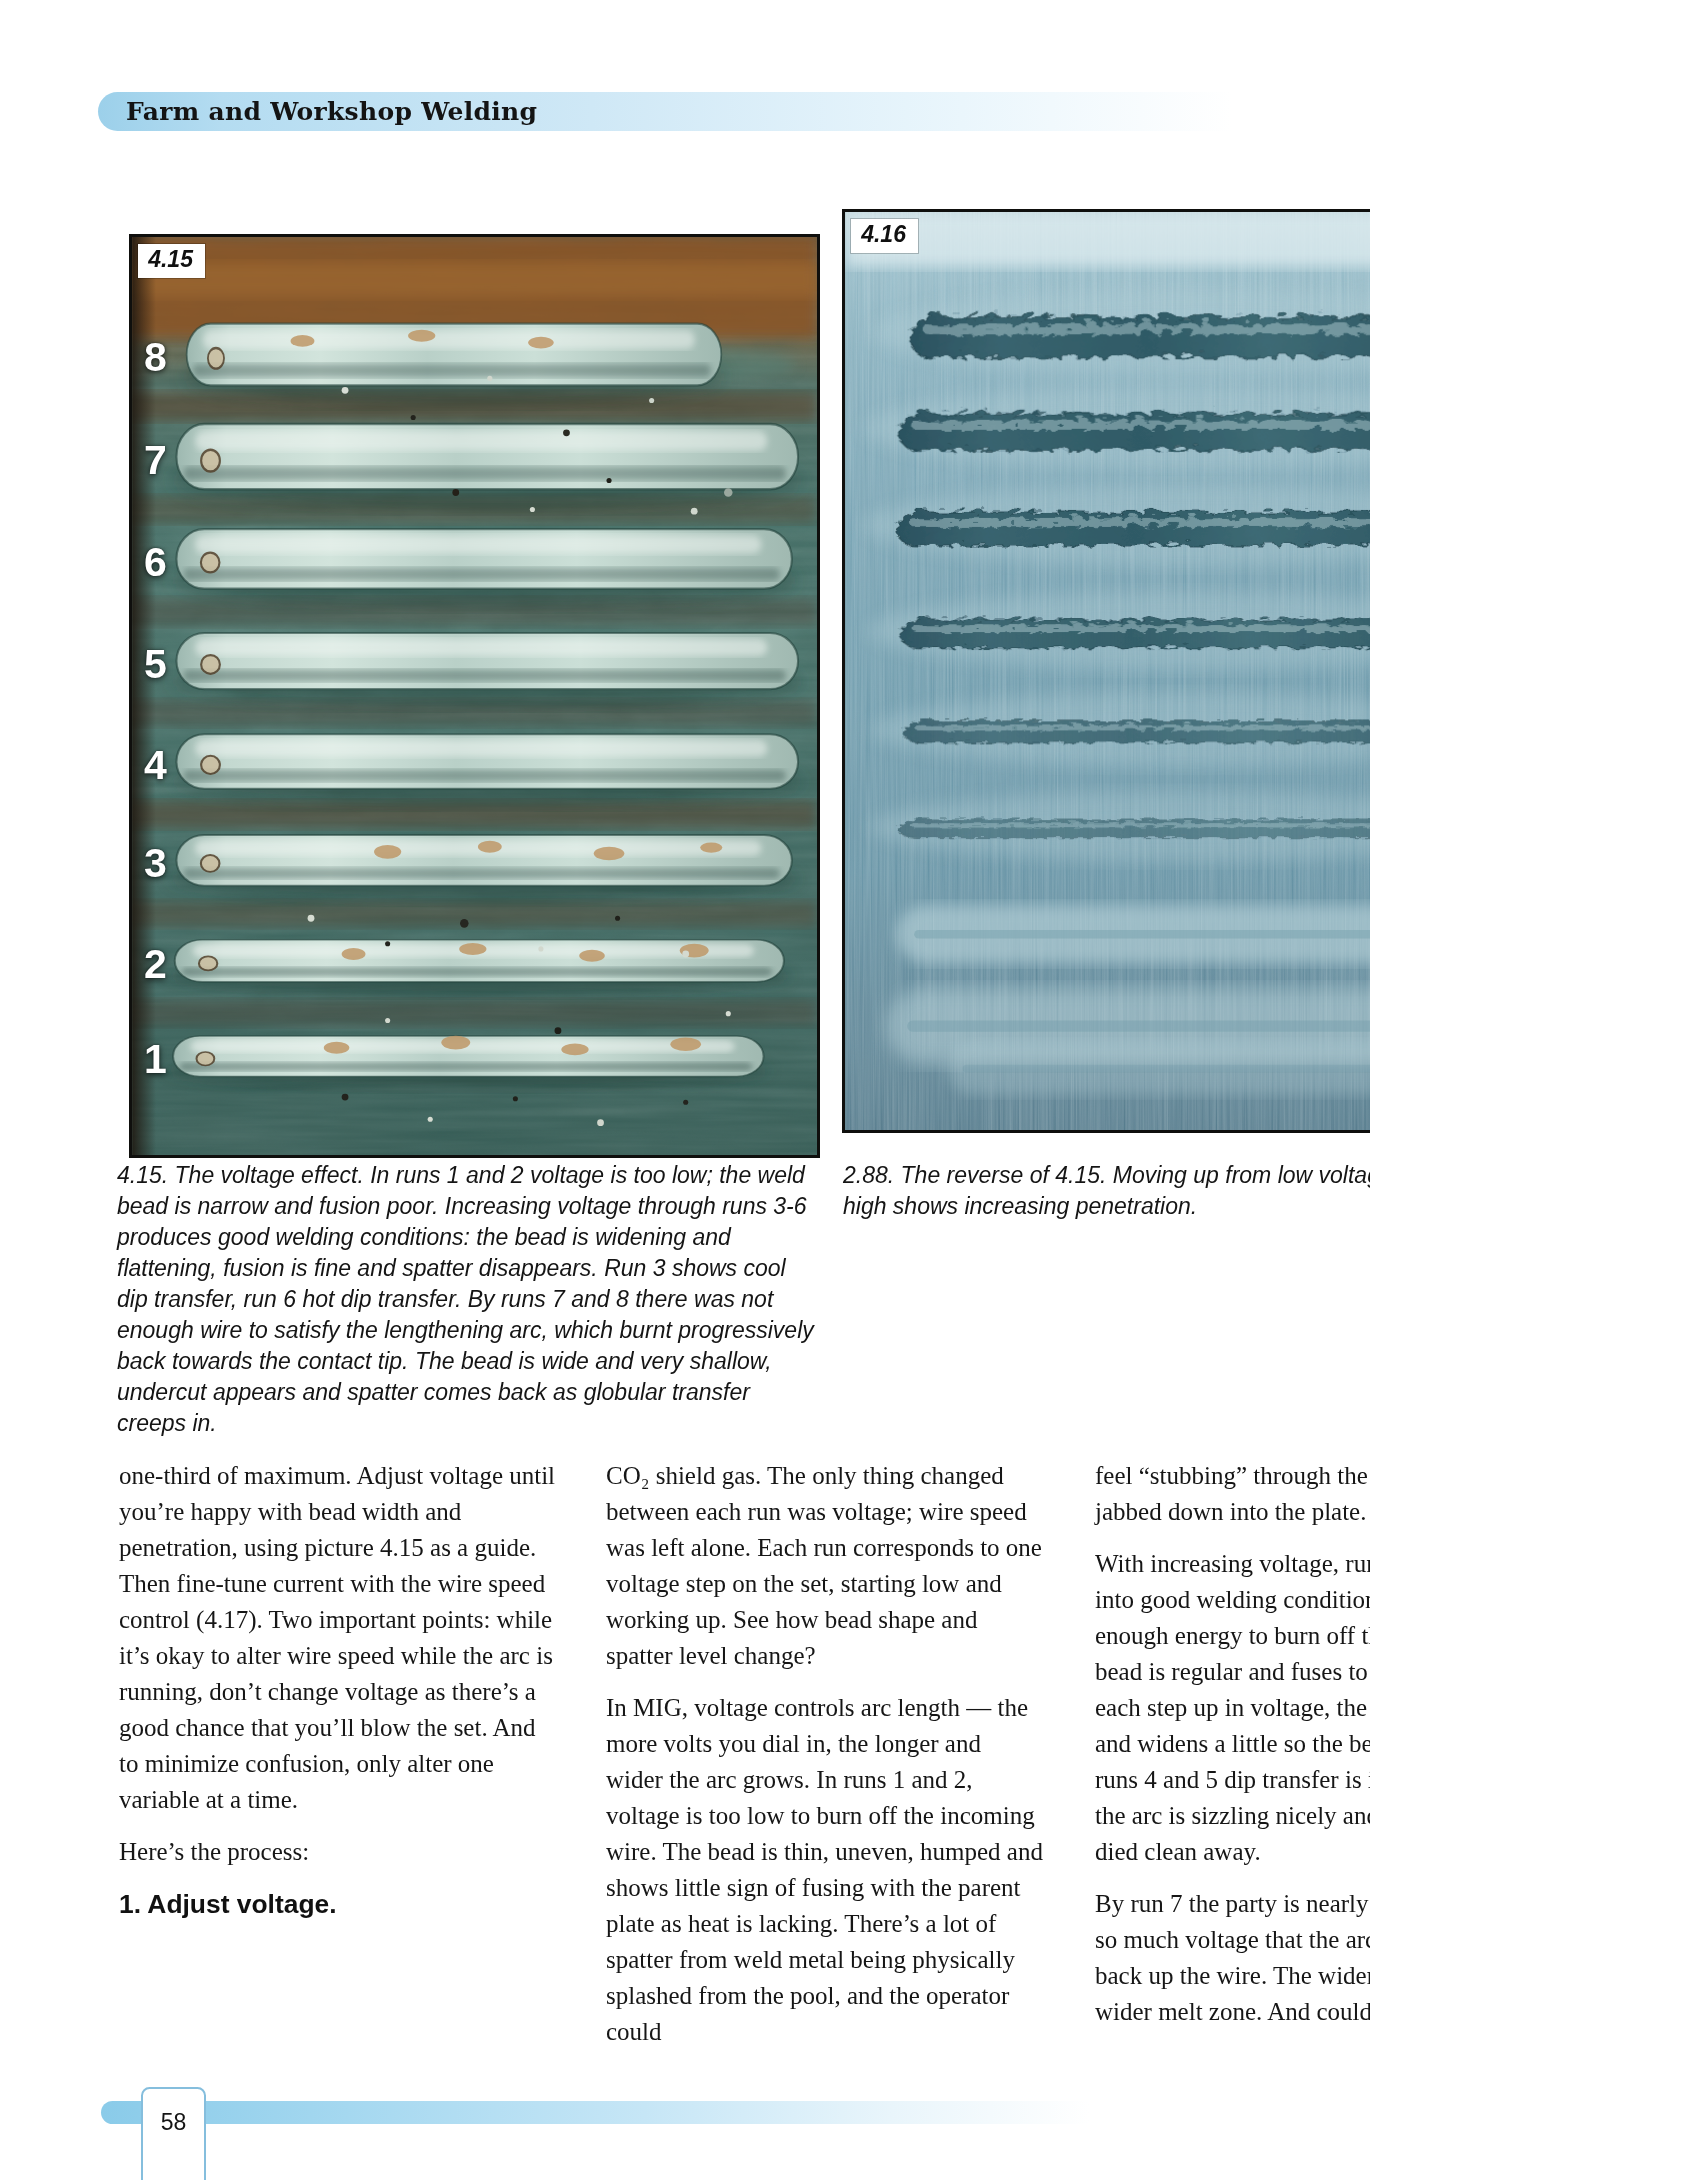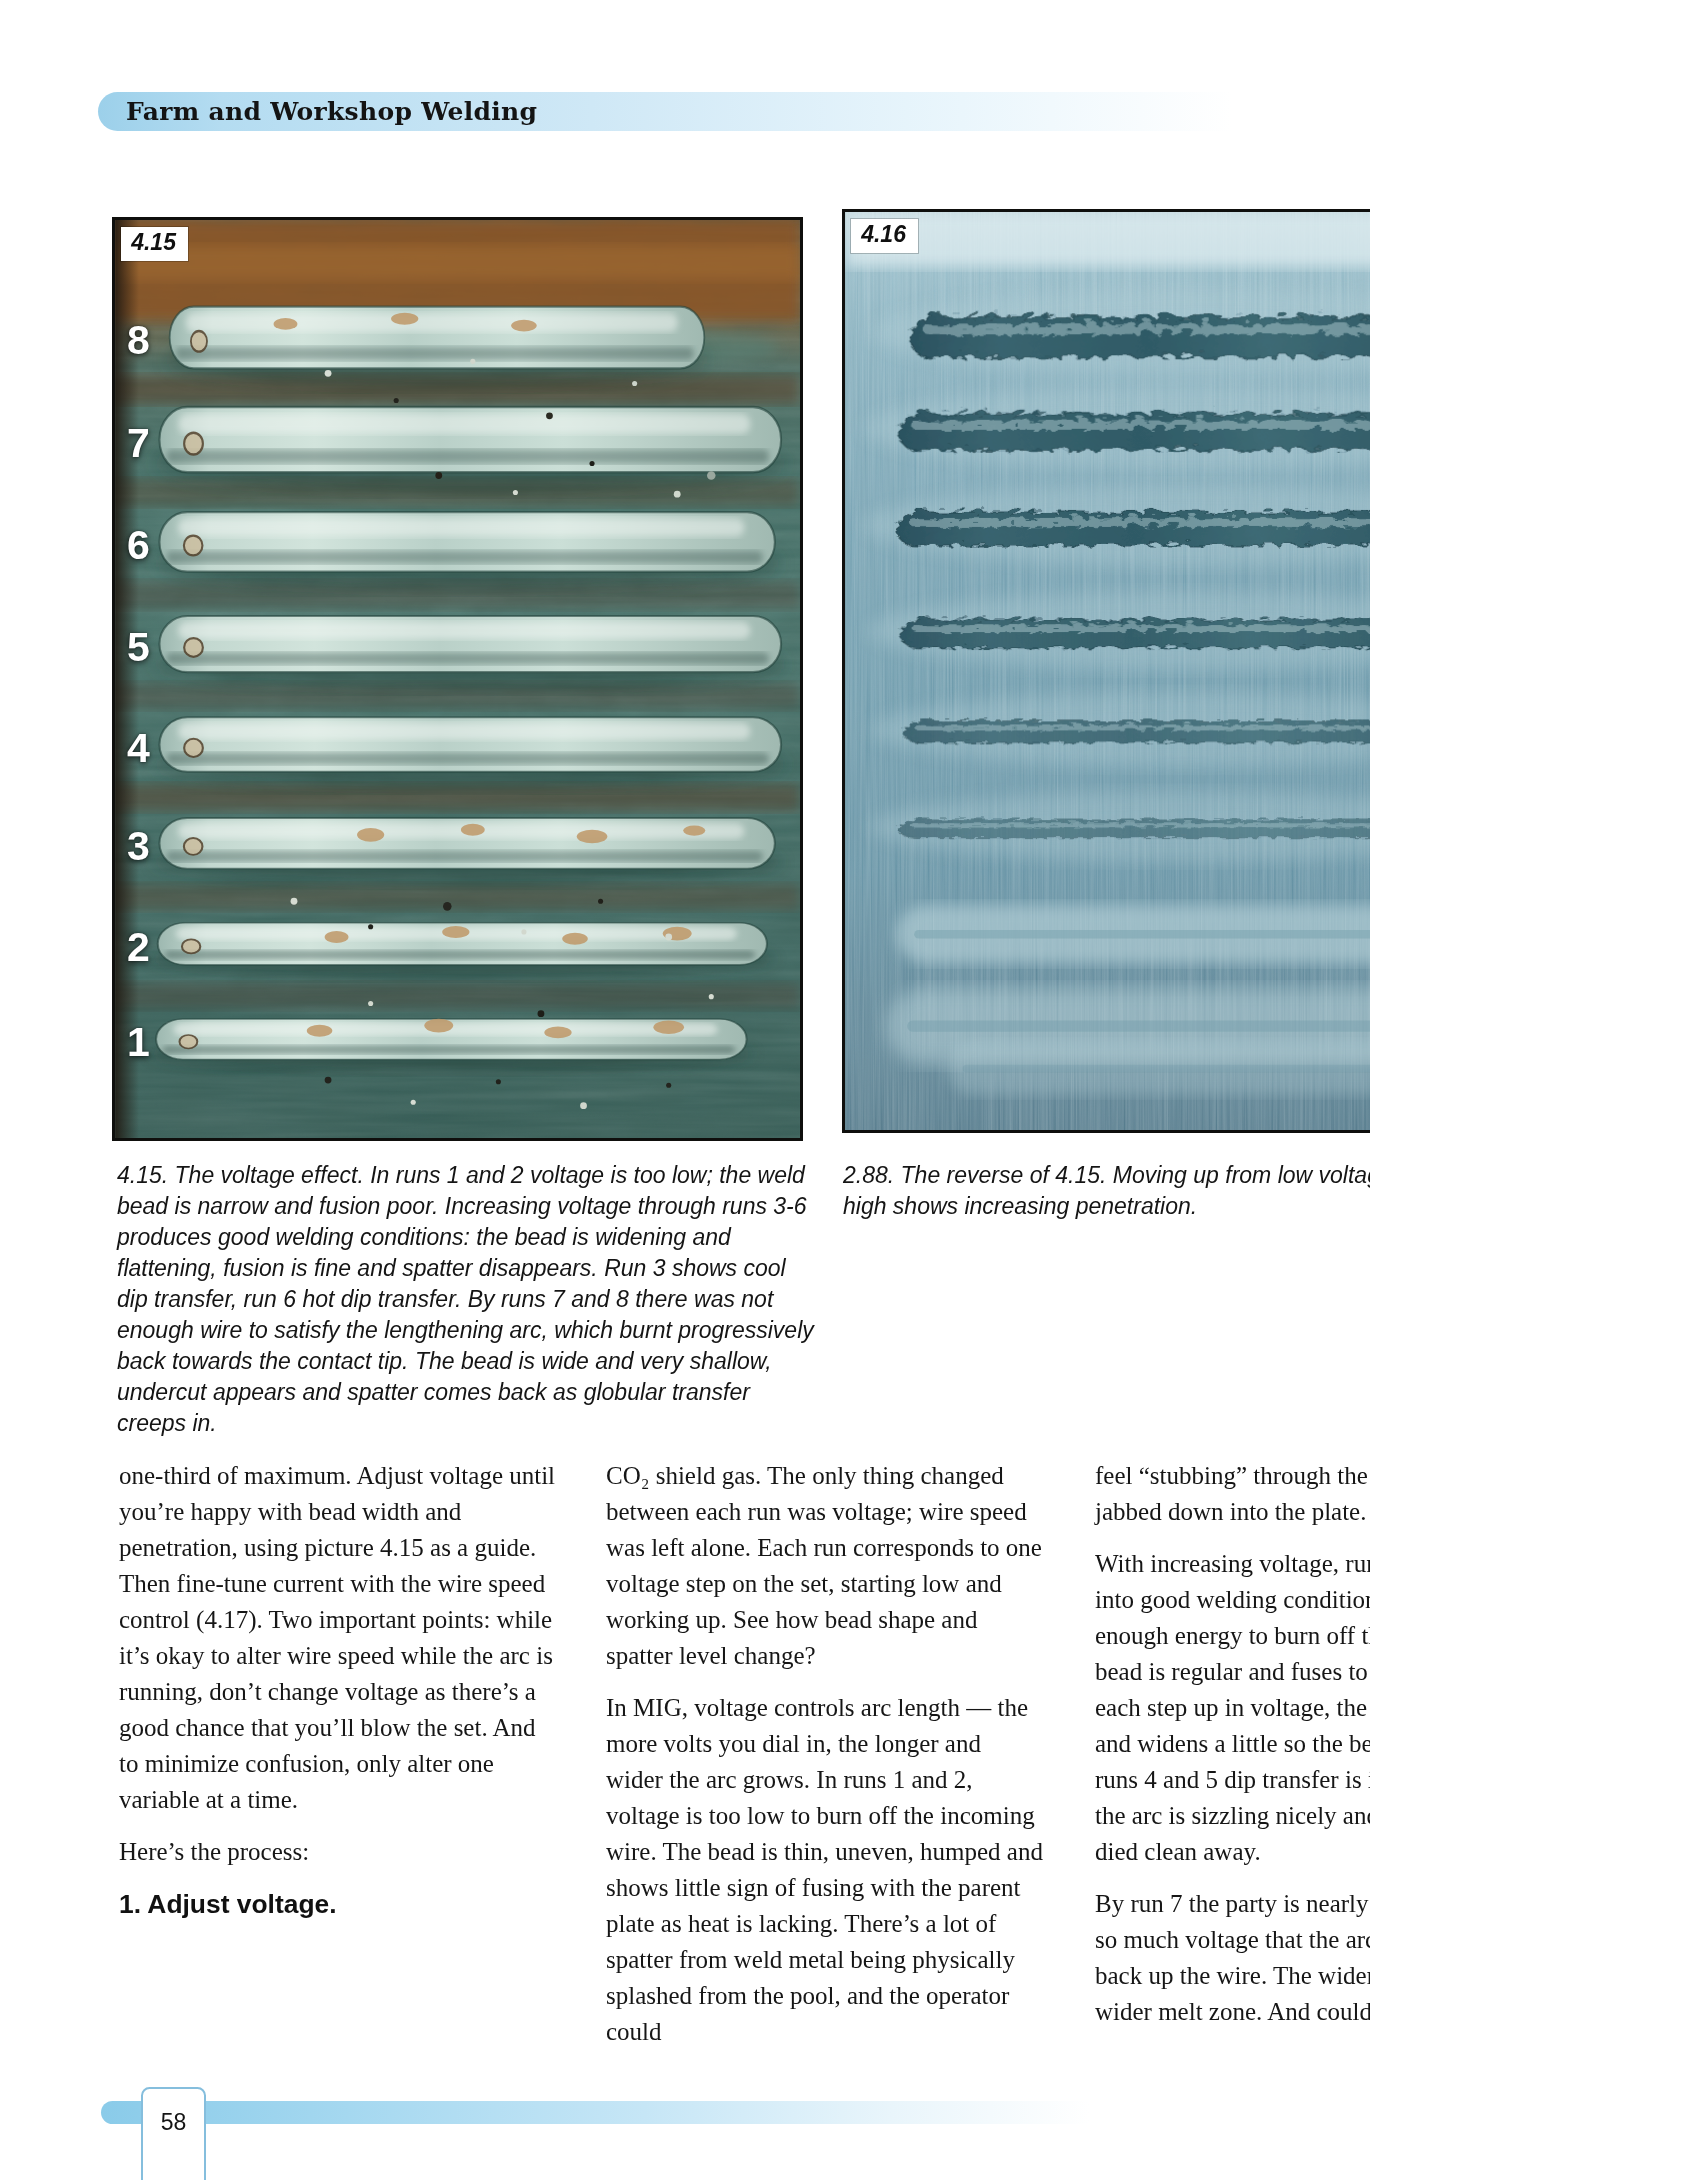--- a/index.html
+++ b/index.html
@@ -43,21 +43,21 @@
 </style>
 </head>
 <body>
 
 <div class="page">
 
   <div class="header-bar">
     <div class="header-title">Farm and Workshop Welding</div>
   </div>
 
-  <figure class="photo" style="left:112px;top:217px;margin:0;">
+  <figure class="photo" style="left:112px;top:217px;margin:17px;">
     <svg width="685" height="918" viewBox="0 0 804 1078">
       <defs>
         <linearGradient id="p1bg" x1="0" y1="0" x2="0" y2="1">
           <stop offset="0%" stop-color="#6f4520"></stop>
             <stop offset="5%" stop-color="#94632f"></stop>
           <stop offset="10%" stop-color="#7a5a34"></stop>
             <stop offset="16%" stop-color="#4e6b5f"></stop>
           <stop offset="28%" stop-color="#3f6e66"></stop>
             <stop offset="45%" stop-color="#44736b"></stop>
           <stop offset="62%" stop-color="#3a6861"></stop>

